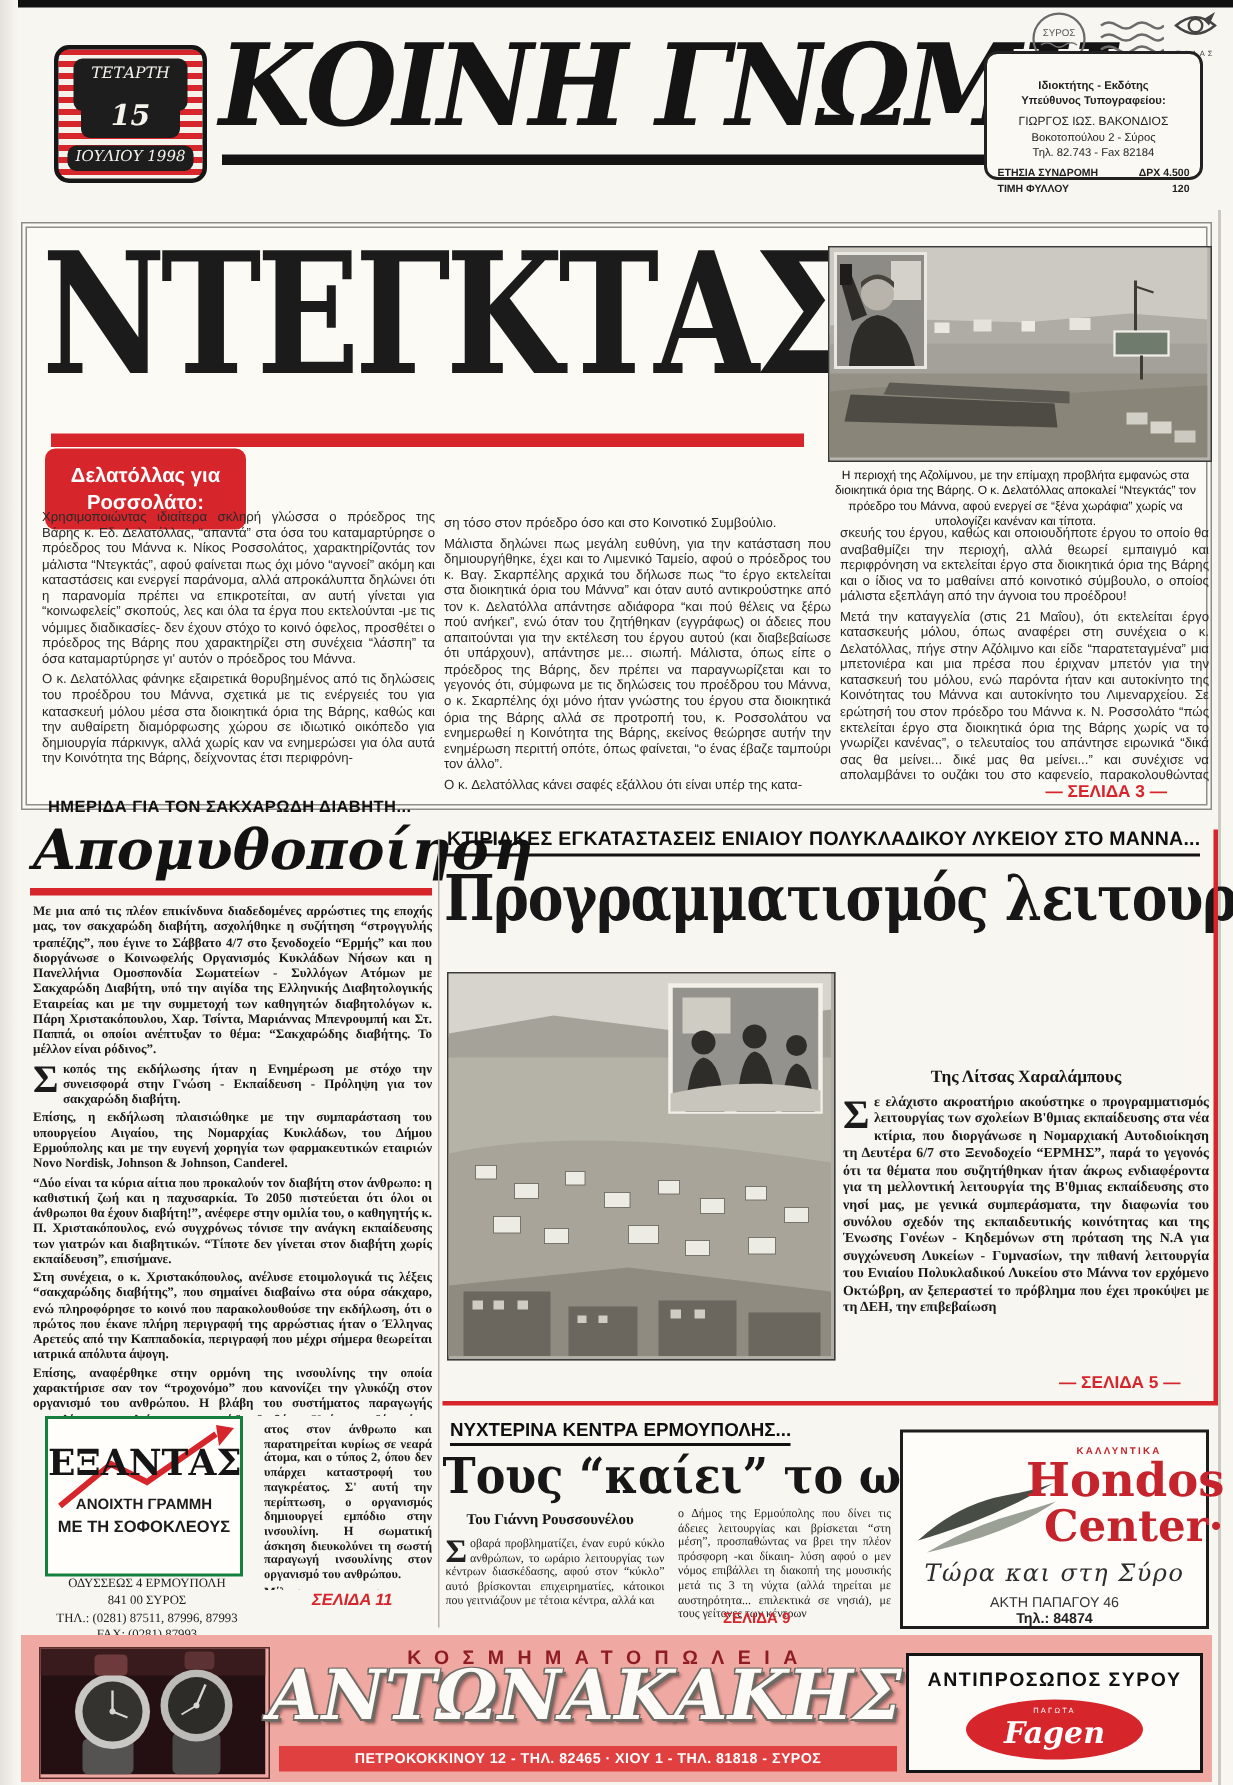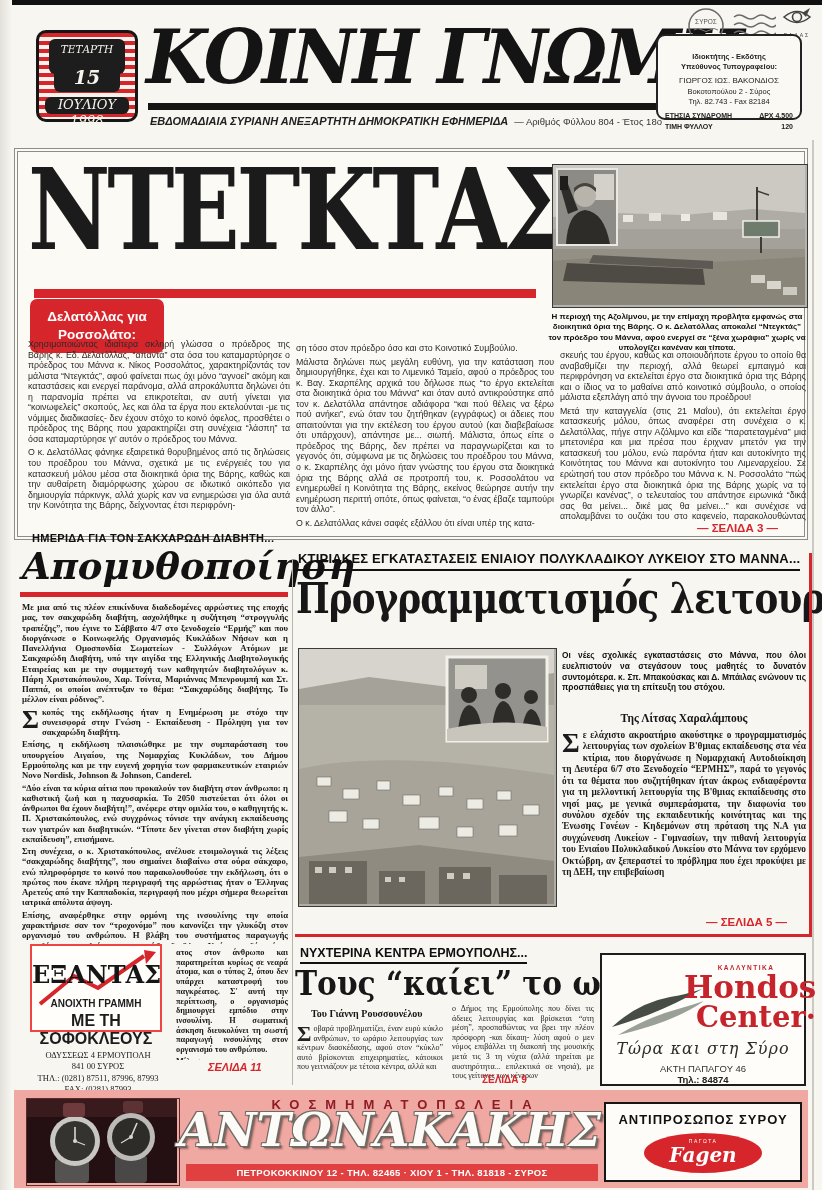--- a/index.html
+++ b/index.html
@@ -10,21 +10,21 @@
   .scan-left{left:0;top:0;width:12px;height:1190px;background:linear-gradient(90deg,#e3e1da,#f8f6f1);}
   .scan-right{left:812px;top:140px;width:2px;height:1050px;background:#ccc9c2;}
 
   
   .datebox{left:36px;top:30px;width:96px;height:86px;border:3px solid #161616;border-radius:10px;
            background:repeating-linear-gradient(180deg,#d6252b 0 4px,#f4f2eb 4px 8px);}
   .datebox .pill{position:absolute;background:#1d1d1d;border-radius:6px;color:#f5f3ec;
            font-family:"DejaVu Serif",serif;font-style:italic;text-align:center;}
   .pill-day-name{top:6px;left:10px;right:10px;height:35px;font-size:10.5px;line-height:21px;}
   .pill-day{top:31px;left:15px;right:15px;height:28px;font-size:19px;line-height:27px;font-weight:bold;}
-  .pill-month{bottom:5px;left:6px;right:6px;height:17px;font-size:13px;line-height:16px;}
+  .pill-month{bottom:5px;left:6px;right:6px;height:17px;font-size:10px;line-height:16px;}
   .mast-title{left:146px;top:12px;font-family:"DejaVu Serif",serif;font-style:italic;font-weight:bold;
            font-size:70px;letter-spacing:-3px;color:#141414;transform:scaleY(1.08);transform-origin:left top;
            white-space:nowrap;margin:0;}
   .mast-rule{left:148px;top:103px;width:516px;height:7px;background:#141414;}
   .mast-sub{left:150px;top:115px;width:560px;font-size:11px;font-weight:bold;font-style:italic;color:#202020;white-space:nowrap;}
   .mast-sub .issue{font-weight:normal;font-style:normal;font-size:9.5px;color:#333;margin-left:6px;}
   .postmark{left:686px;top:6px;}
   .postwave{left:732px;top:12px;}
   .postlogo{left:780px;top:4px;width:34px;text-align:center;}
   .postlogo .lbl{font-size:5px;letter-spacing:2px;color:#444;margin-top:-2px;}
@@ -40,21 +40,21 @@
   .leadbox{left:14px;top:148px;width:794px;height:392px;border:4px double #8f8d88;background:#fcfaf5;box-sizing:border-box;}
   .lead-headline{left:10px;top:-4px;font-family:"DejaVu Serif",serif;font-weight:900;font-size:110px;
           letter-spacing:-4px;line-height:1.1;color:#1b1b1b;transform:scale(0.82,1.02);transform-origin:left top;margin:0;white-space:nowrap;}
   .lead-redbar{left:16px;top:137px;width:502px;height:9px;background:#d6252b;}
   .lead-tag{left:12px;top:147px;width:134px;height:54px;background:#d6252b;border-radius:7px;color:#fff;
           font-size:13.5px;font-weight:bold;text-align:center;display:flex;flex-direction:column;justify-content:center;line-height:1.35;}
   .lead-sub{left:150px;top:132px;font-family:"DejaVu Serif",serif;font-style:italic;font-weight:bold;
           font-size:66px;letter-spacing:1px;color:#1d1d1d;margin:0;white-space:nowrap;}
   .lead-photo{left:534px;top:12px;width:254px;height:142px;border:1px solid #3a3a3a;background:#b5b3ac;}
   .lead-inset{left:538px;top:16px;width:62px;height:78px;border:2px solid #e9e7e1;box-sizing:border-box;z-index:3;}
-  .lead-caption{left:528px;top:160px;width:262px;font-size:8px;font-weight:bold;text-align:center;line-height:1.3;color:#101010;}
+  .lead-caption{left:528px;top:160px;width:262px;font-size:8px;font-weight:normal;text-align:center;line-height:1.3;color:#101010;}
   .newscol{font-size:8.8px;line-height:1.2;text-align:justify;color:#2a2a2a;overflow:hidden;}
   .newscol p{margin:0 0 3px 0;}
   .lead-col1{left:10px;top:187px;width:262px;height:198px;}
   .lead-col2{left:278px;top:191px;width:258px;height:194px;}
   .lead-col3{left:542px;top:198px;width:246px;height:172px;}
   .pageref{color:#d6252b;font-weight:bold;font-size:11.5px;white-space:nowrap;}
   .pageref.dashes::before{content:"—  ";}
   .pageref.dashes::after{content:"  —";}
   .lead-pageref{right:26px;top:370px;}
 
@@ -63,25 +63,25 @@
   .dia-headline{left:22px;top:544px;font-family:"DejaVu Serif",serif;font-style:italic;font-weight:bold;
           font-size:37px;color:#121212;margin:0;white-space:nowrap;}
   .dia-rule{left:20px;top:592px;width:268px;height:5px;background:#d6252b;}
   .serifbody{font-family:"Liberation Serif",serif;font-weight:bold;text-align:justify;color:#1b1b1b;overflow:hidden;}
   .dia-body{left:22px;top:602px;width:266px;height:342px;font-size:8.7px;line-height:1.18;}
   .dia-body p{margin:0 0 2px 0;}
   .dia-body p:nth-child(2)::first-letter{float:left;font-size:26px;line-height:21px;padding:2px 3px 0 0;}
   .dia-wrap{left:172px;top:948px;width:116px;height:112px;font-size:8.3px;line-height:1.17;}
   .dia-wrap p{margin:0 0 2px 4px;}
   .dia-pageref{left:208px;top:1061px;font-size:11px;font-style:italic;}
-  .exantas{left:30px;top:944px;width:132px;height:88px;background:#fffefb;border:2px solid #ef4444;box-sizing:border-box;}
+  .exantas{left:30px;top:944px;width:132px;height:107px;background:#fffefb;border:2px solid #15803d;box-sizing:border-box;}
   .exantas-title{position:absolute;left:0;top:14px;width:100%;text-align:center;font-family:"DejaVu Serif",serif;
           font-weight:900;font-size:24px;letter-spacing:0px;color:#151515;}
   .exantas-l1{position:absolute;left:0;top:52px;width:100%;text-align:center;font-size:10px;font-weight:bold;}
-  .exantas-l2{position:absolute;left:0;top:66px;width:100%;text-align:center;font-size:16px;font-weight:bold;}
+  .exantas-l2{position:absolute;left:0;top:66px;width:100%;text-align:center;font-size:11px;font-weight:bold;}
   .ex-address{left:16px;top:1050px;width:164px;text-align:center;font-family:"Liberation Serif",serif;
           font-size:8.5px;line-height:1.35;color:#222;}
   .ex-address p{margin:0;}
 
   
   .vline-mid{left:292px;top:560px;width:1px;height:525px;background:#b7b4ad;}
   .sch-kicker{left:298px;top:551px;font-size:13px;font-weight:800;letter-spacing:0.2px;color:#0f0f0f;
           border-bottom:2.5px solid #111;padding-bottom:3px;}
   .sch-headline{left:296px;top:574px;font-family:"DejaVu Serif",serif;font-weight:bold;font-size:42px;
           letter-spacing:-1px;color:#171717;margin:0;white-space:nowrap;transform:scaleX(0.85);transform-origin:left top;}
@@ -144,23 +144,20 @@
   <div class="abs scan-right"></div>
 
   <div class="abs datebox">
     <div class="pill pill-day-name">ΤΕΤΑΡΤΗ</div>
     <div class="pill pill-day">15</div>
     <div class="pill pill-month">ΙΟΥΛΙΟΥ 1998</div>
   </div>
 
   <h1 class="abs mast-title">ΚΟΙΝΗ ΓΝΩΜΗ</h1>
   <div class="abs mast-rule"></div>
-  <div class="abs mast-sub">
-    <span>ΕΒΔΟΜΑΔΙΑΙΑ ΣΥΡΙΑΝΗ ΑΝΕΞΑΡΤΗΤΗ ΔΗΜΟΚΡΑΤΙΚΗ ΕΦΗΜΕΡΙΔΑ</span><span class="issue">— Αριθμός Φύλλου 804 - Έτος 18ο</span>
-  </div>
 
   <div class="abs postmark">
     <svg width="40" height="40" viewBox="0 0 40 40">
       <circle cx="20" cy="20" r="17" fill="none" stroke="#6a6a6a" stroke-width="1.5"></circle>
       <text x="20" y="18" font-size="6.5" text-anchor="middle" fill="#555" font-family="Liberation Sans,sans-serif">ΣΥΡΟΣ</text>
       <path d="M8 24 q4 -3 8 0 t8 0 t8 0" fill="none" stroke="#777" stroke-width="1"></path>
     </svg>
   </div>
   <div class="abs postwave">
     <svg width="44" height="26" viewBox="0 0 44 26">
@@ -337,21 +334,20 @@
           <path d="M158 92 Q160 58 170 56 Q182 58 184 92 Z"></path>
         <circle cx="204" cy="42" r="8"></circle>
           <path d="M192 92 Q194 54 204 52 Q216 54 218 92 Z"></path>
         <circle cx="232" cy="48" r="7"></circle>
           <path d="M222 92 Q224 62 232 60 Q242 62 244 92 Z"></path>
       </g>
       <path d="M148 92 L248 92 L248 78 Q200 68 148 80 Z" fill="#c8c5bc"></path>
     </svg>
   </div>
 
-  <div class="abs sch-caption">Οι νέες σχολικές εγκαταστάσεις στο Μάννα, που όλοι ευελπιστούν να στεγάσουν τους μαθητές το δυνατόν συντομότερα. κ. Σπ. Μπακούσκας και Δ. Μπάιλας ενώνουν τις προσπάθειες για τη επίτευξη του στόχου.</div>
   <div class="abs sch-byline">Της Λίτσας Χαραλάμπους</div>
   <div class="abs serifbody sch-body">Σε ελάχιστο ακροατήριο ακούστηκε ο προγραμματισμός λειτουργίας των σχολείων Β'θμιας εκπαίδευσης στα νέα κτίρια, που διοργάνωσε η Νομαρχιακή Αυτοδιοίκηση τη Δευτέρα 6/7 στο Ξενοδοχείο “ΕΡΜΗΣ”, παρά το γεγονός ότι τα θέματα που συζητήθηκαν ήταν άκρως ενδιαφέροντα για τη μελλοντική λειτουργία της Β'θμιας εκπαίδευσης στο νησί μας, με γενικά συμπεράσματα, την διαφωνία του συνόλου σχεδόν της εκπαιδευτικής κοινότητας και της Ένωσης Γονέων - Κηδεμόνων στη πρόταση της Ν.Α για συγχώνευση Λυκείων - Γυμνασίων, την πιθανή λειτουργία του Ενιαίου Πολυκλαδικού Λυκείου στο Μάννα τον ερχόμενο Οκτώβρη, αν ξεπεραστεί το πρόβλημα που έχει προκύψει με τη ΔΕΗ, την επιβεβαίωση</div>
   <div class="abs pageref dashes sch-pageref">ΣΕΛΙΔΑ 5</div>
   <div class="abs red-vline"></div>
   <div class="abs red-hline"></div>
 
   <div class="abs ngt-kicker">ΝΥΧΤΕΡΙΝΑ ΚΕΝΤΡΑ ΕΡΜΟΥΠΟΛΗΣ...</div>
   <h2 class="abs ngt-headline">Τους “καίει” το ωράριο</h2>
   <div class="abs ngt-byline">Του Γιάννη Ρουσσουνέλου</div>
   <div class="abs ngt-col ngt-col1">Σοβαρά προβληματίζει, έναν ευρύ κύκλο ανθρώπων, το ωράριο λειτουργίας των κέντρων διασκέδασης, αφού στον “κύκλο” αυτό βρίσκονται επιχειρηματίες, κάτοικοι που γειτνιάζουν με τέτοια κέντρα, αλλά και</div>

